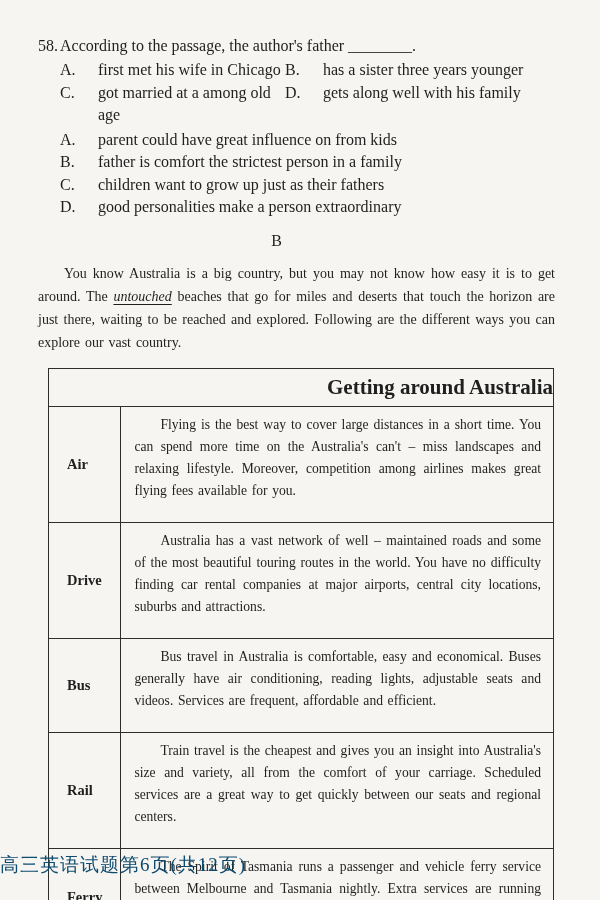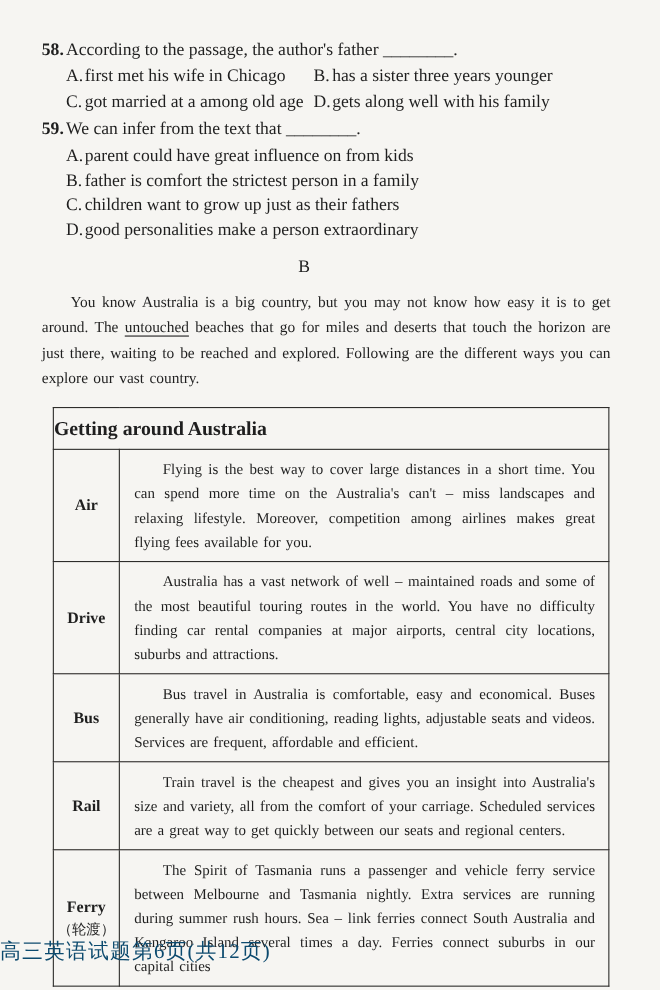--- a/index.html
+++ b/index.html
@@ -12,77 +12,76 @@
   }
   .page {
     width: 600px; height: 900px;
     padding: 34px 45px 0 38px;
     position: relative;
   }
 
   
   .question { margin-bottom: 2px; }
   .q-line { display: flex; line-height: 23px; margin-bottom: 2px; }
-  .q-num { width: 22px; flex: 0 0 22px; font-weight: bold; }
+  .q-num { width: 22px; flex: 0 0 22px; }
   .q-stem { flex: 1; }
   .options { margin-left: 22px; }
   .options.two-col {
     display: grid;
     grid-template-columns: 225px auto;
   }
   .option { display: flex; line-height: 22.5px; }
   .opt-label { width: 17px; flex: 0 0 17px; }
-  .opt-text { flex: 1; padding-right: 4px; }
+  .opt-text { flex: 1; padding-right: 4px; margin-left: 21px; }
 
   
   .section-label {
     text-align: center;
     font-size: 16px;
     margin: 13px 40px 12px 0;
   }
 
   
   .intro {
     font-size: 14px;
     line-height: 23px;
     text-align: justify;
     text-indent: 26px;
     word-spacing: 0.10em;
     margin-bottom: 14px;
   }
-  .u { text-decoration: underline; text-underline-offset: 3px; }
+  .u { text-decoration: underline; text-underline-offset: 3px; font-style: italic; }
 
   
   table.travel {
     border-collapse: collapse;
     width: 506px;
     margin-left: 10px;
     background: transparent;
   }
   table.travel th, table.travel td {
     border: 1.6px solid #2e2d2b;
   }
   th.tbl-title {
     height: 38px;
-    font-size: 18px;
+    font-size: 21px;
     font-weight: bold;
-    text-align: left;
+    text-align: right;
   }
   td.mode-cell {
     width: 60px;
-    text-align: center;
     vertical-align: middle;
     font-weight: bold;
     font-size: 14.5px;
     line-height: 20px;
-    padding: 1px;
+    padding: 18px;
   }
   td.mode-cell .cn { font-weight: normal; font-size: 13px; display: block; }
   td.desc-cell {
-    padding: 7px 12px 6px 13px;
+    padding: 7px 12px 20px 13px;
     font-size: 13.6px;
     line-height: 22px;
     text-align: justify;
     text-indent: 26px;
     word-spacing: 0.09em;
     vertical-align: middle;
   }
 
   
   .footer {
@@ -119,24 +118,20 @@
         <span class="opt-text">got married at a among old age</span>
       </div>
       <div class="option">
         <span class="opt-label">D.</span>
         <span class="opt-text">gets along well with his family</span>
       </div>
     </div>
   </div>
 
   <div class="question">
-    <div class="q-line">
-      <span class="q-num">59.</span>
-      <span class="q-stem">We can infer from the text that ________.</span>
-    </div>
     <div class="options">
       <div class="option">
         <span class="opt-label">A.</span>
         <span class="opt-text">parent could have great influence on from kids</span>
       </div>
       <div class="option">
         <span class="opt-label">B.</span>
         <span class="opt-text">father is comfort the strictest person in a family</span>
       </div>
       <div class="option">

